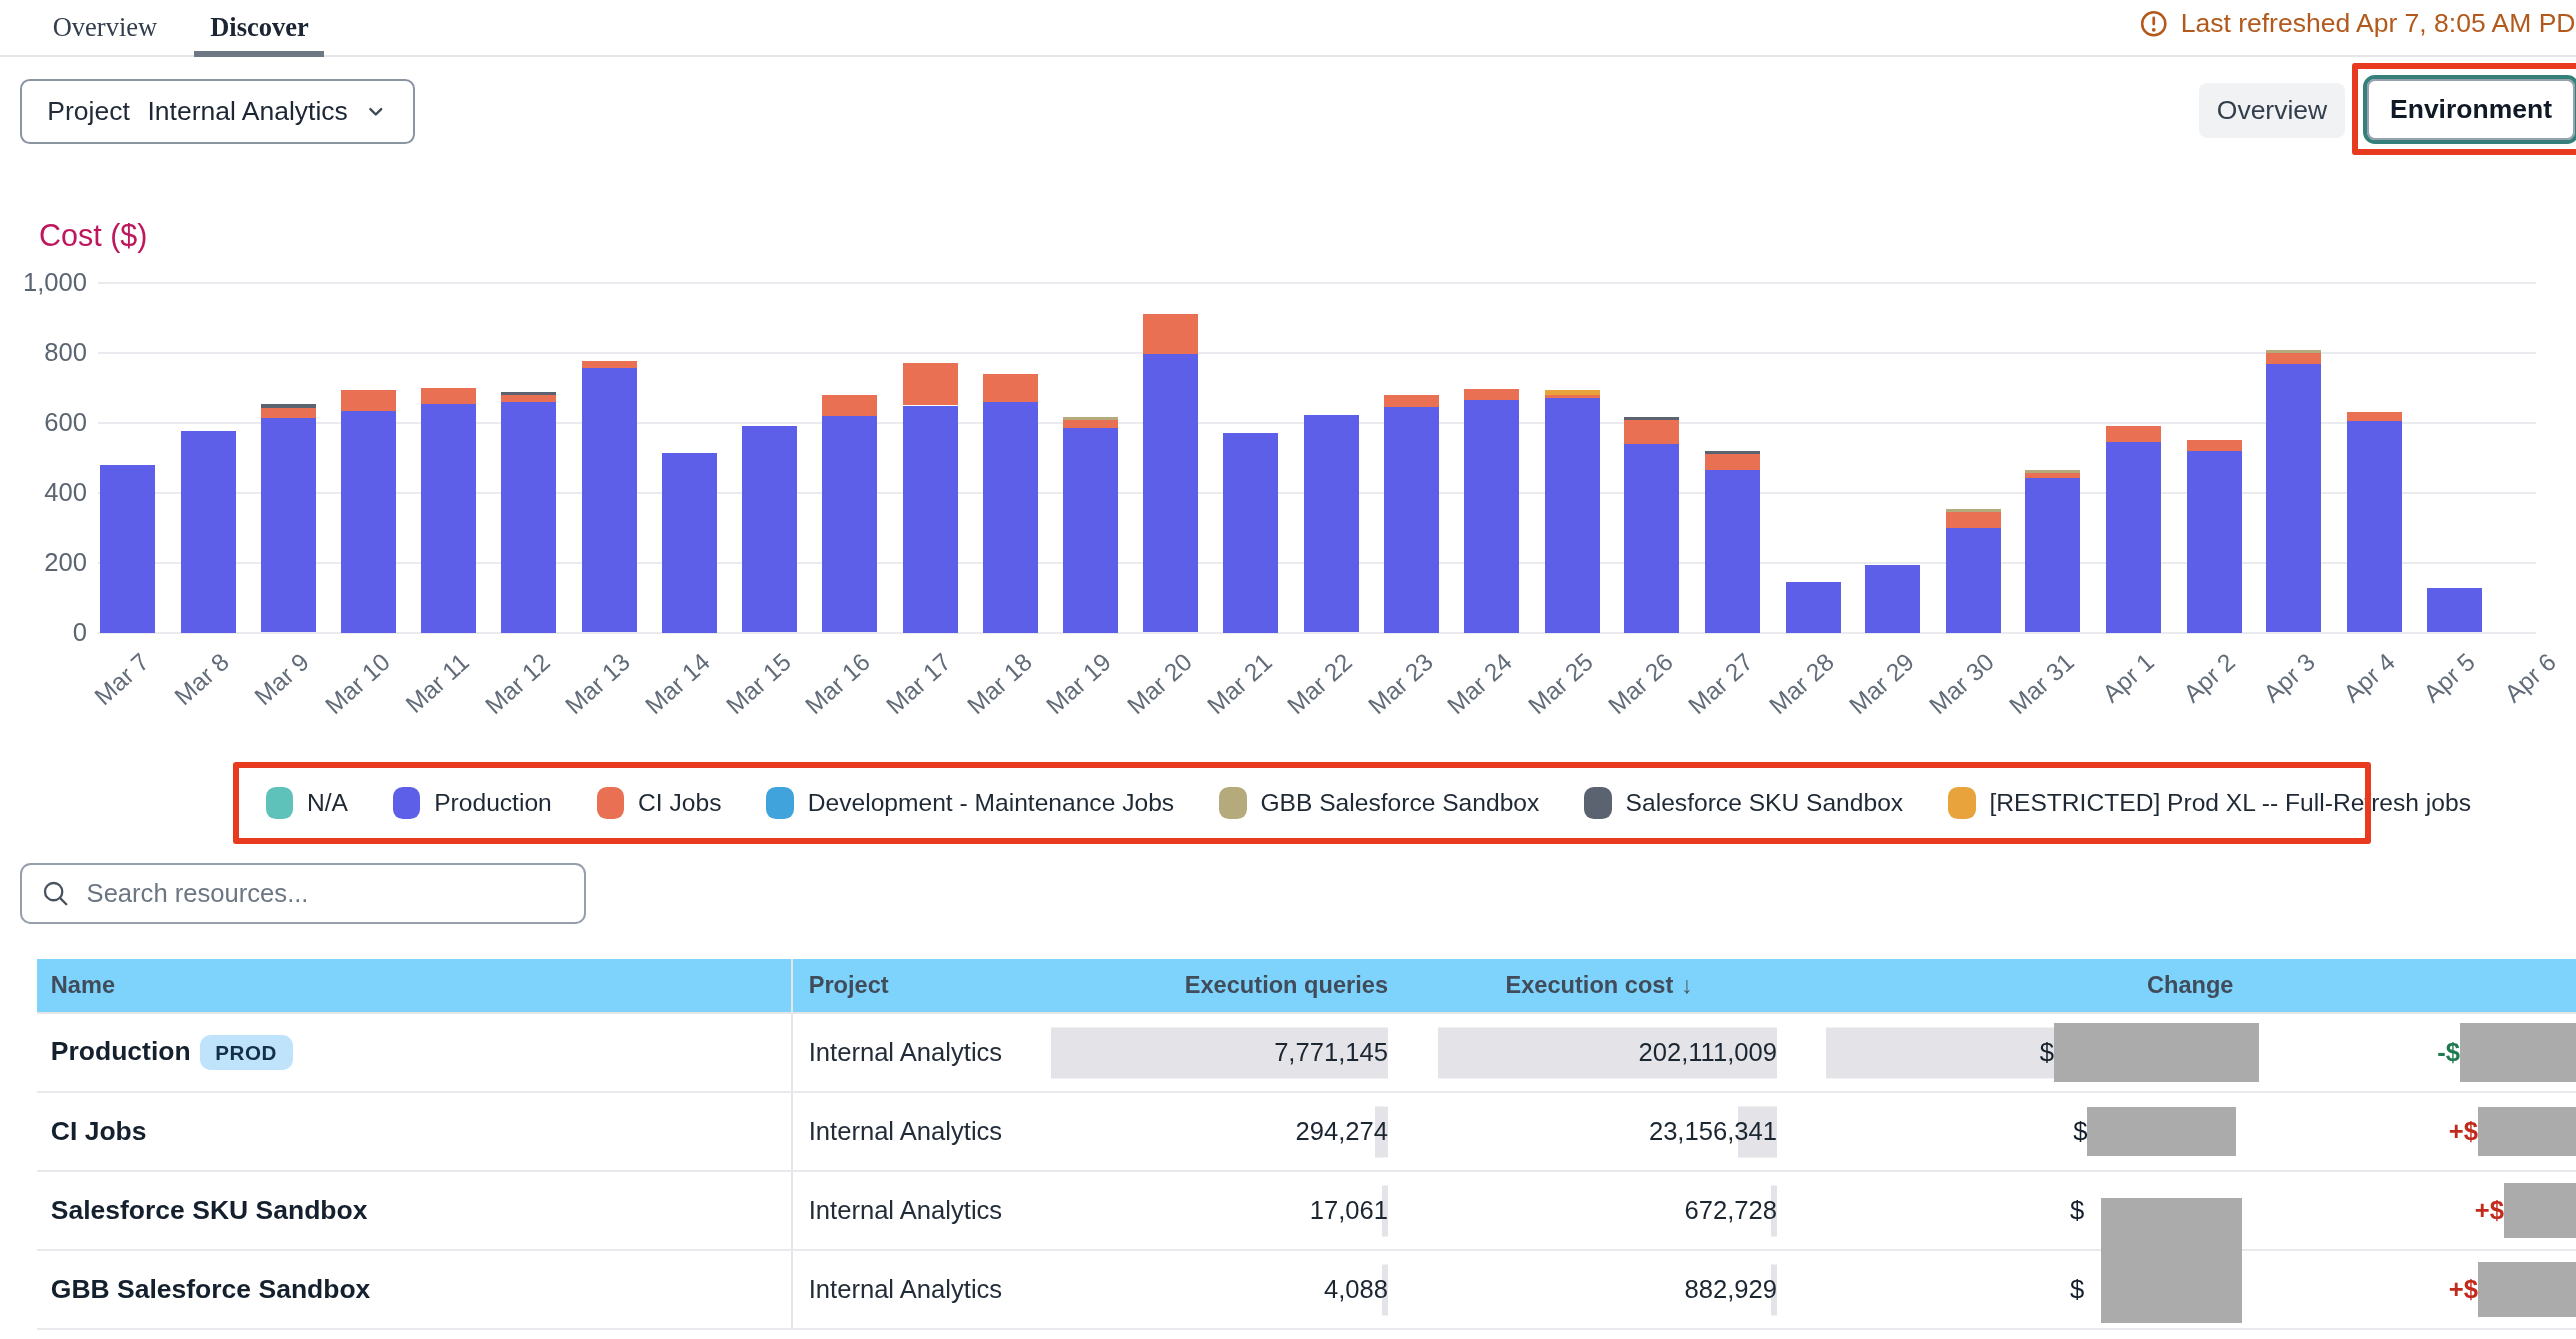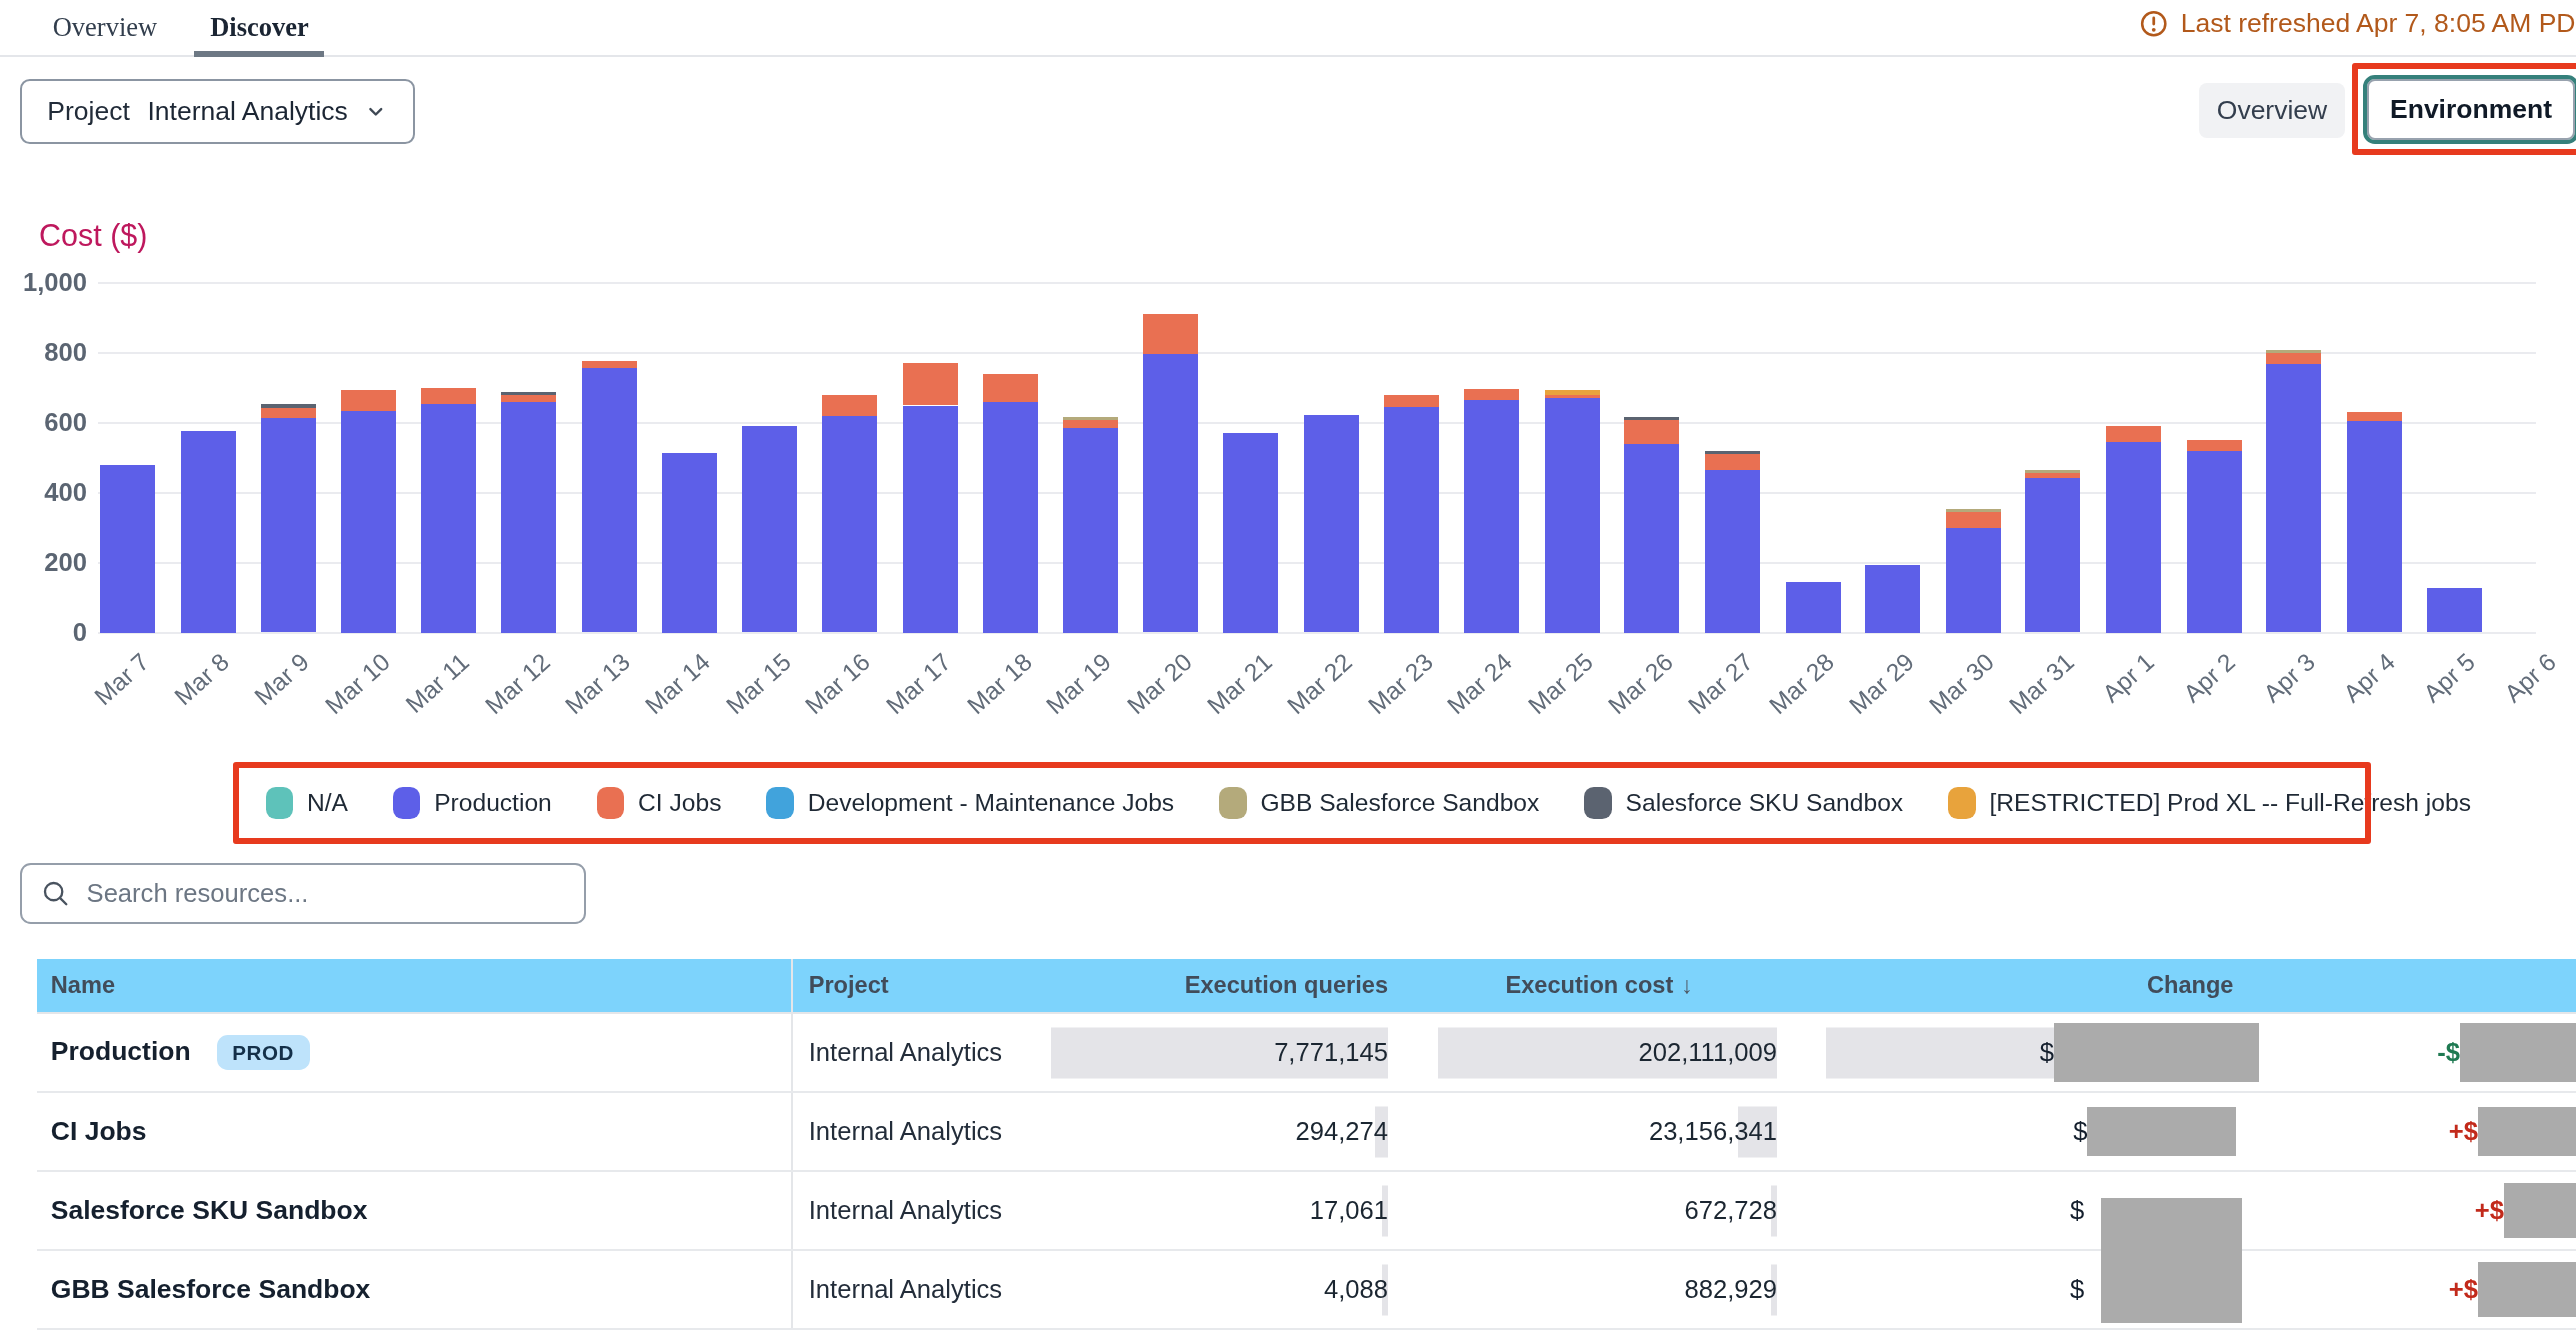--- a/index.html
+++ b/index.html
@@ -24,21 +24,21 @@
   .resource-btn { position:absolute; left:2199px; top:83px; width:146px; height:55px; background:#f1f2f4; border-radius:7.9px; display:flex; align-items:center; justify-content:center; font-size:26.5px; color:#333e4d; cursor:pointer; }
   .environment-btn { position:absolute; left:2367px; top:79px; width:208px; height:61px; background:#ffffff; border:2px solid #98a2ae; outline:4.9px solid #35807b; border-radius:7.9px; display:flex; align-items:center; justify-content:center; font-size:26.5px; font-weight:600; color:#101a27; cursor:pointer; }
   .annotation-box { position:absolute; border:6.9px solid #e73a1e; border-radius:2.9px; pointer-events:none; z-index:50; }
   .env-annotation { left:2352px; top:63px; width:256px; height:92px; }
   .legend-annotation { left:233px; top:762px; width:2138px; height:82px; }
 
   
   .chart-title { position:absolute; left:39px; top:218px; font-size:30.5px; font-weight:500; color:#be185d; }
   #chart { position:absolute; left:0; top:265px; width:2576px; height:462px; }
   .gridline { position:absolute; height:2px; background:#eaebef; }
-  .ytick { position:absolute; left:0; width:87px; text-align:right; font-size:25.6px; color:#5b6572;font-weight:bold; }
+  .ytick { position:absolute; left:0; width:87px; text-align:right; font-size:25.6px; color:#5b6572; }
   .xtick { position:absolute; font-size:24.6px; color:#626c79; white-space:nowrap; transform:translateX(-100%) rotate(-42deg); transform-origin:100% 0%; }
   .barseg { position:absolute; }
 
   
   #legend-items { position:absolute; left:240px; top:769px; width:2125px; height:68px; display:flex; align-items:center; gap:45px; padding-left:25.6px; }
   .legend-item { display:flex; align-items:center; gap:13.8px; cursor:pointer; }
   .legend-swatch { width:27.5px; height:32px; border-radius:9.8px; }
   .legend-label { font-size:24.6px; color:#1f2935; white-space:nowrap; }
 
   
@@ -54,21 +54,21 @@
   .tbody-row { height:79px; border-bottom:2px solid #e7e9ec; background:#fff; }
   .cell { padding-left:13.8px; overflow:visible; }
   .cell.project { border-left:2px solid #e4e6e9; padding-left:15.7px; height:100%; display:flex; align-items:center; }
   .thead .cell.project { align-items:center; }
   .cell.num { text-align:right; padding-left:0; padding-right:0; position:relative; height:100%; display:flex; align-items:center; justify-content:flex-end; }
   .cell.r { text-align:right; padding-left:0; display:flex; justify-content:flex-end; align-items:center; height:100%; }
   .databar { position:absolute; right:0; top:50%; transform:translateY(-50%); height:51px; background:#e4e4e8; z-index:0; }
   .numtext { position:relative; z-index:1; font-size:25.6px; color:#1b2631; }
   .name-text { font-size:26.5px; font-weight:700; color:#15202e; }
   .proj-text { font-size:25.6px; color:#232d3a; }
-  .badge { display:inline-flex; align-items:center; margin-left:26px; padding:5.9px 15.7px; border-radius:10.8px; background:#bee3fb; color:#143049; font-size:20.6px; font-weight:700; letter-spacing:0.5px; }
+  .badge { display:inline-flex; align-items:center; margin-left:9px; padding:5.9px 15.7px; border-radius:10.8px; background:#bee3fb; color:#143049; font-size:20.6px; font-weight:700; letter-spacing:0.5px; }
   .redact { background:#ababab; flex:none; }
   .dollar { font-size:25.6px; color:#141f2d; position:relative; z-index:1; }
   .chg-prefix { font-size:25.6px; font-weight:600; }
   .chg-prefix.down { color:#1f7a52; }
   .chg-prefix.up { color:#c22a1b; }
   .sort-arrow { font-size:23.6px; color:#4e5864; margin-left:7.9px; }
   .shared-redact { position:absolute; left:2101px; top:1198px; width:141px; height:125px; background:#ababab; z-index:5; }
   .spacer { flex:none; }
 </style>
 </head>

